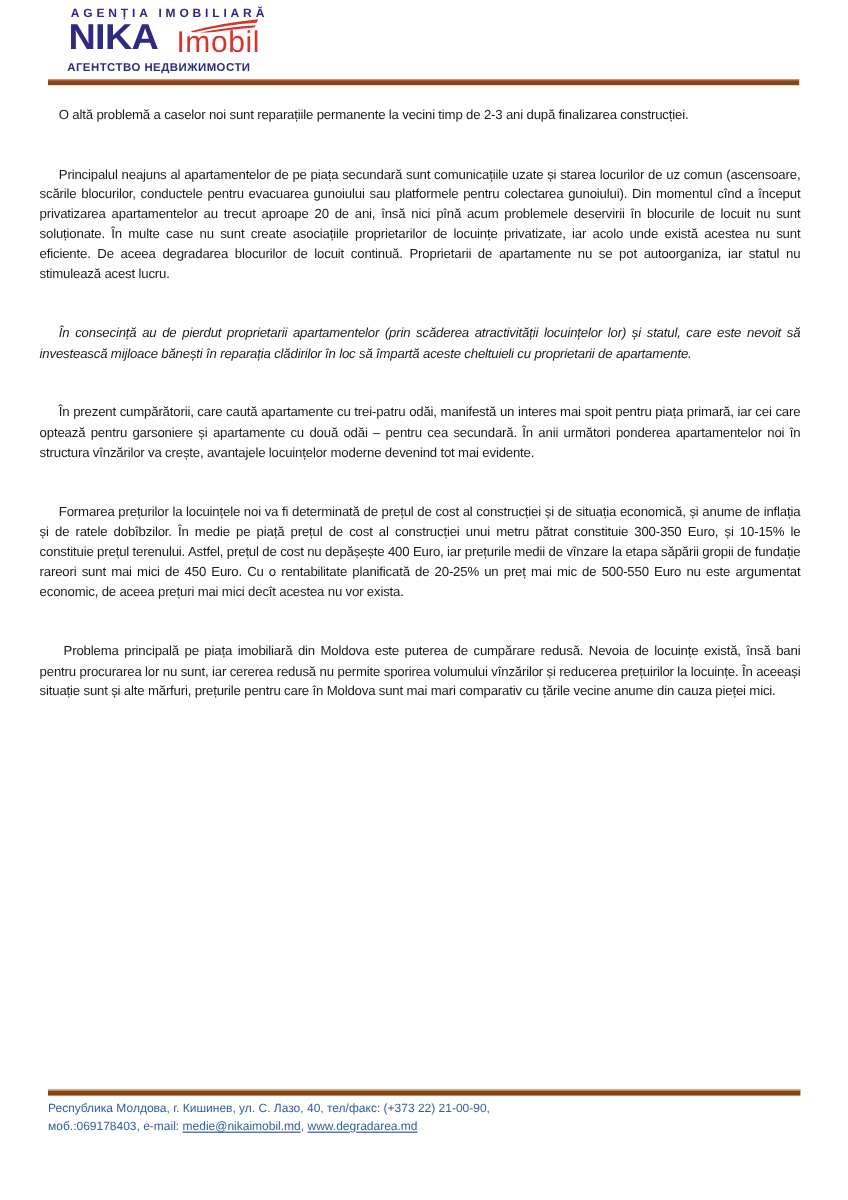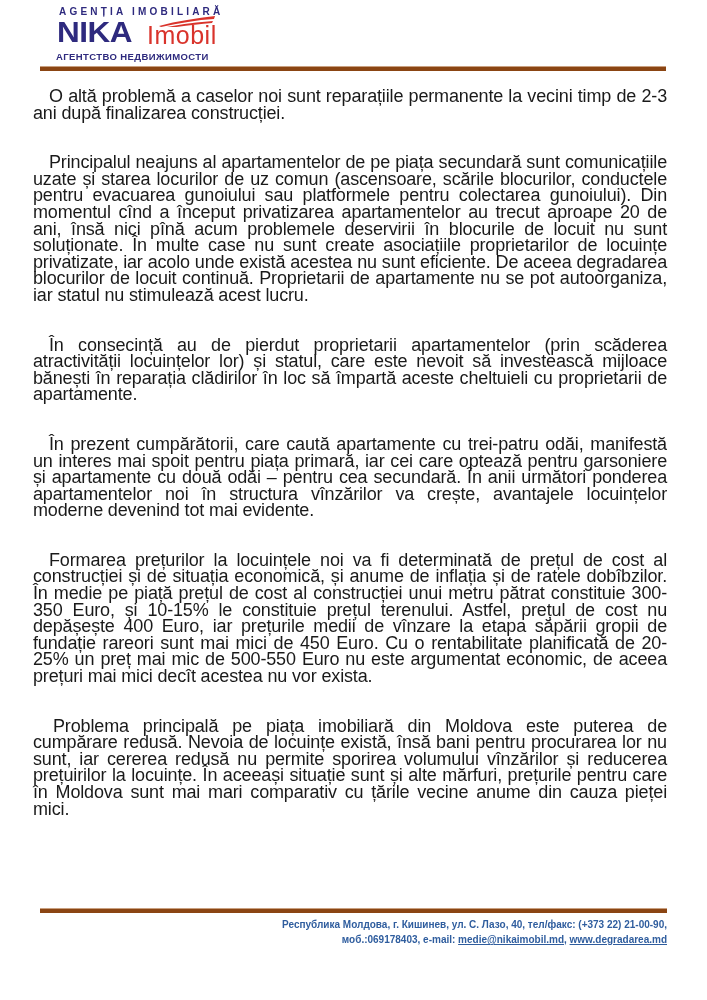--- a/index.html
+++ b/index.html
@@ -12,34 +12,34 @@
     .logo-nika { position: absolute; left: 6px; top: 13px; font-size: 30px; font-weight: bold;
                  color: #2e2a7e; letter-spacing: -0.5px; line-height: 30px; transform: scaleX(1.05); transform-origin: left; }
     .logo-imobil { position: absolute; left: 96px; top: 18px; font-size: 25px; color: #d9332b;
                    line-height: 26px; letter-spacing: 0.5px; text-align: center; }
     .logo-swoosh { position: absolute; left: 106px; top: 11px; width: 60px; height: 12px; }
     .logo-bottom { position: absolute; left: 5px; top: 47px; font-size: 9.5px; font-weight: bold;
                    color: #2e2a7e; letter-spacing: 0.4px; white-space: nowrap; text-align: center; }
     .header-bar { position: absolute; left: 40px; top: 66px; width: 626px; height: 4px;
                   background: #8b4513; border-top: 1.5px solid #c9a080; }
 
-    .content { position: absolute; left: 33px; top: 88px; width: 634px; font-size: 18px;
+    .content { position: absolute; left: 33px; top: 88px; width: 634px; font-size: 11px;
                line-height: 16.6px; text-align: justify; letter-spacing: -0.15px; }
     .content p { margin: 0; text-indent: 16px; }
     .p1 { }
     .p2 { margin-top: 33px !important; }
-    .p3 { margin-top: 33px !important; }
+    .p3 { margin-top: 33px !important; font-style: italic; }
     .p4 { margin-top: 33px !important; }
     .p5 { margin-top: 33px !important; }
     .p6 { margin-top: 33px !important; text-indent: 20px !important; }
 
     .footer-bar { position: absolute; left: 40px; top: 908px; width: 627px; height: 4px;
                   background: #8b4513; border-top: 1.5px solid #c9a080; }
-    .footer { position: absolute; left: 40px; top: 917px; width: 627px; text-align: right;
-              font-size: 10px; line-height: 15px; color: #2f5d9e; font-weight: bold; }
+    .footer { position: absolute; left: 40px; top: 917px; width: 627px; text-align: left;
+              font-size: 10px; line-height: 15px; color: #2f5d9e; font-weight: normal; }
     .footer a { color: #2f5d9e; text-decoration: underline; }
   </style>
 </head>
 <body>
 
 <div class="header">
   <div class="logo-top">AGENȚIA IMOBILIARĂ</div>
   <div class="logo-nika">NIKA</div>
   <svg class="logo-swoosh" viewBox="0 0 60 12">
     <path d="M2 11 C 20 6, 40 3, 58 1 L 57 4 C 40 5, 22 8, 4 12 Z" fill="#d9332b"></path>

